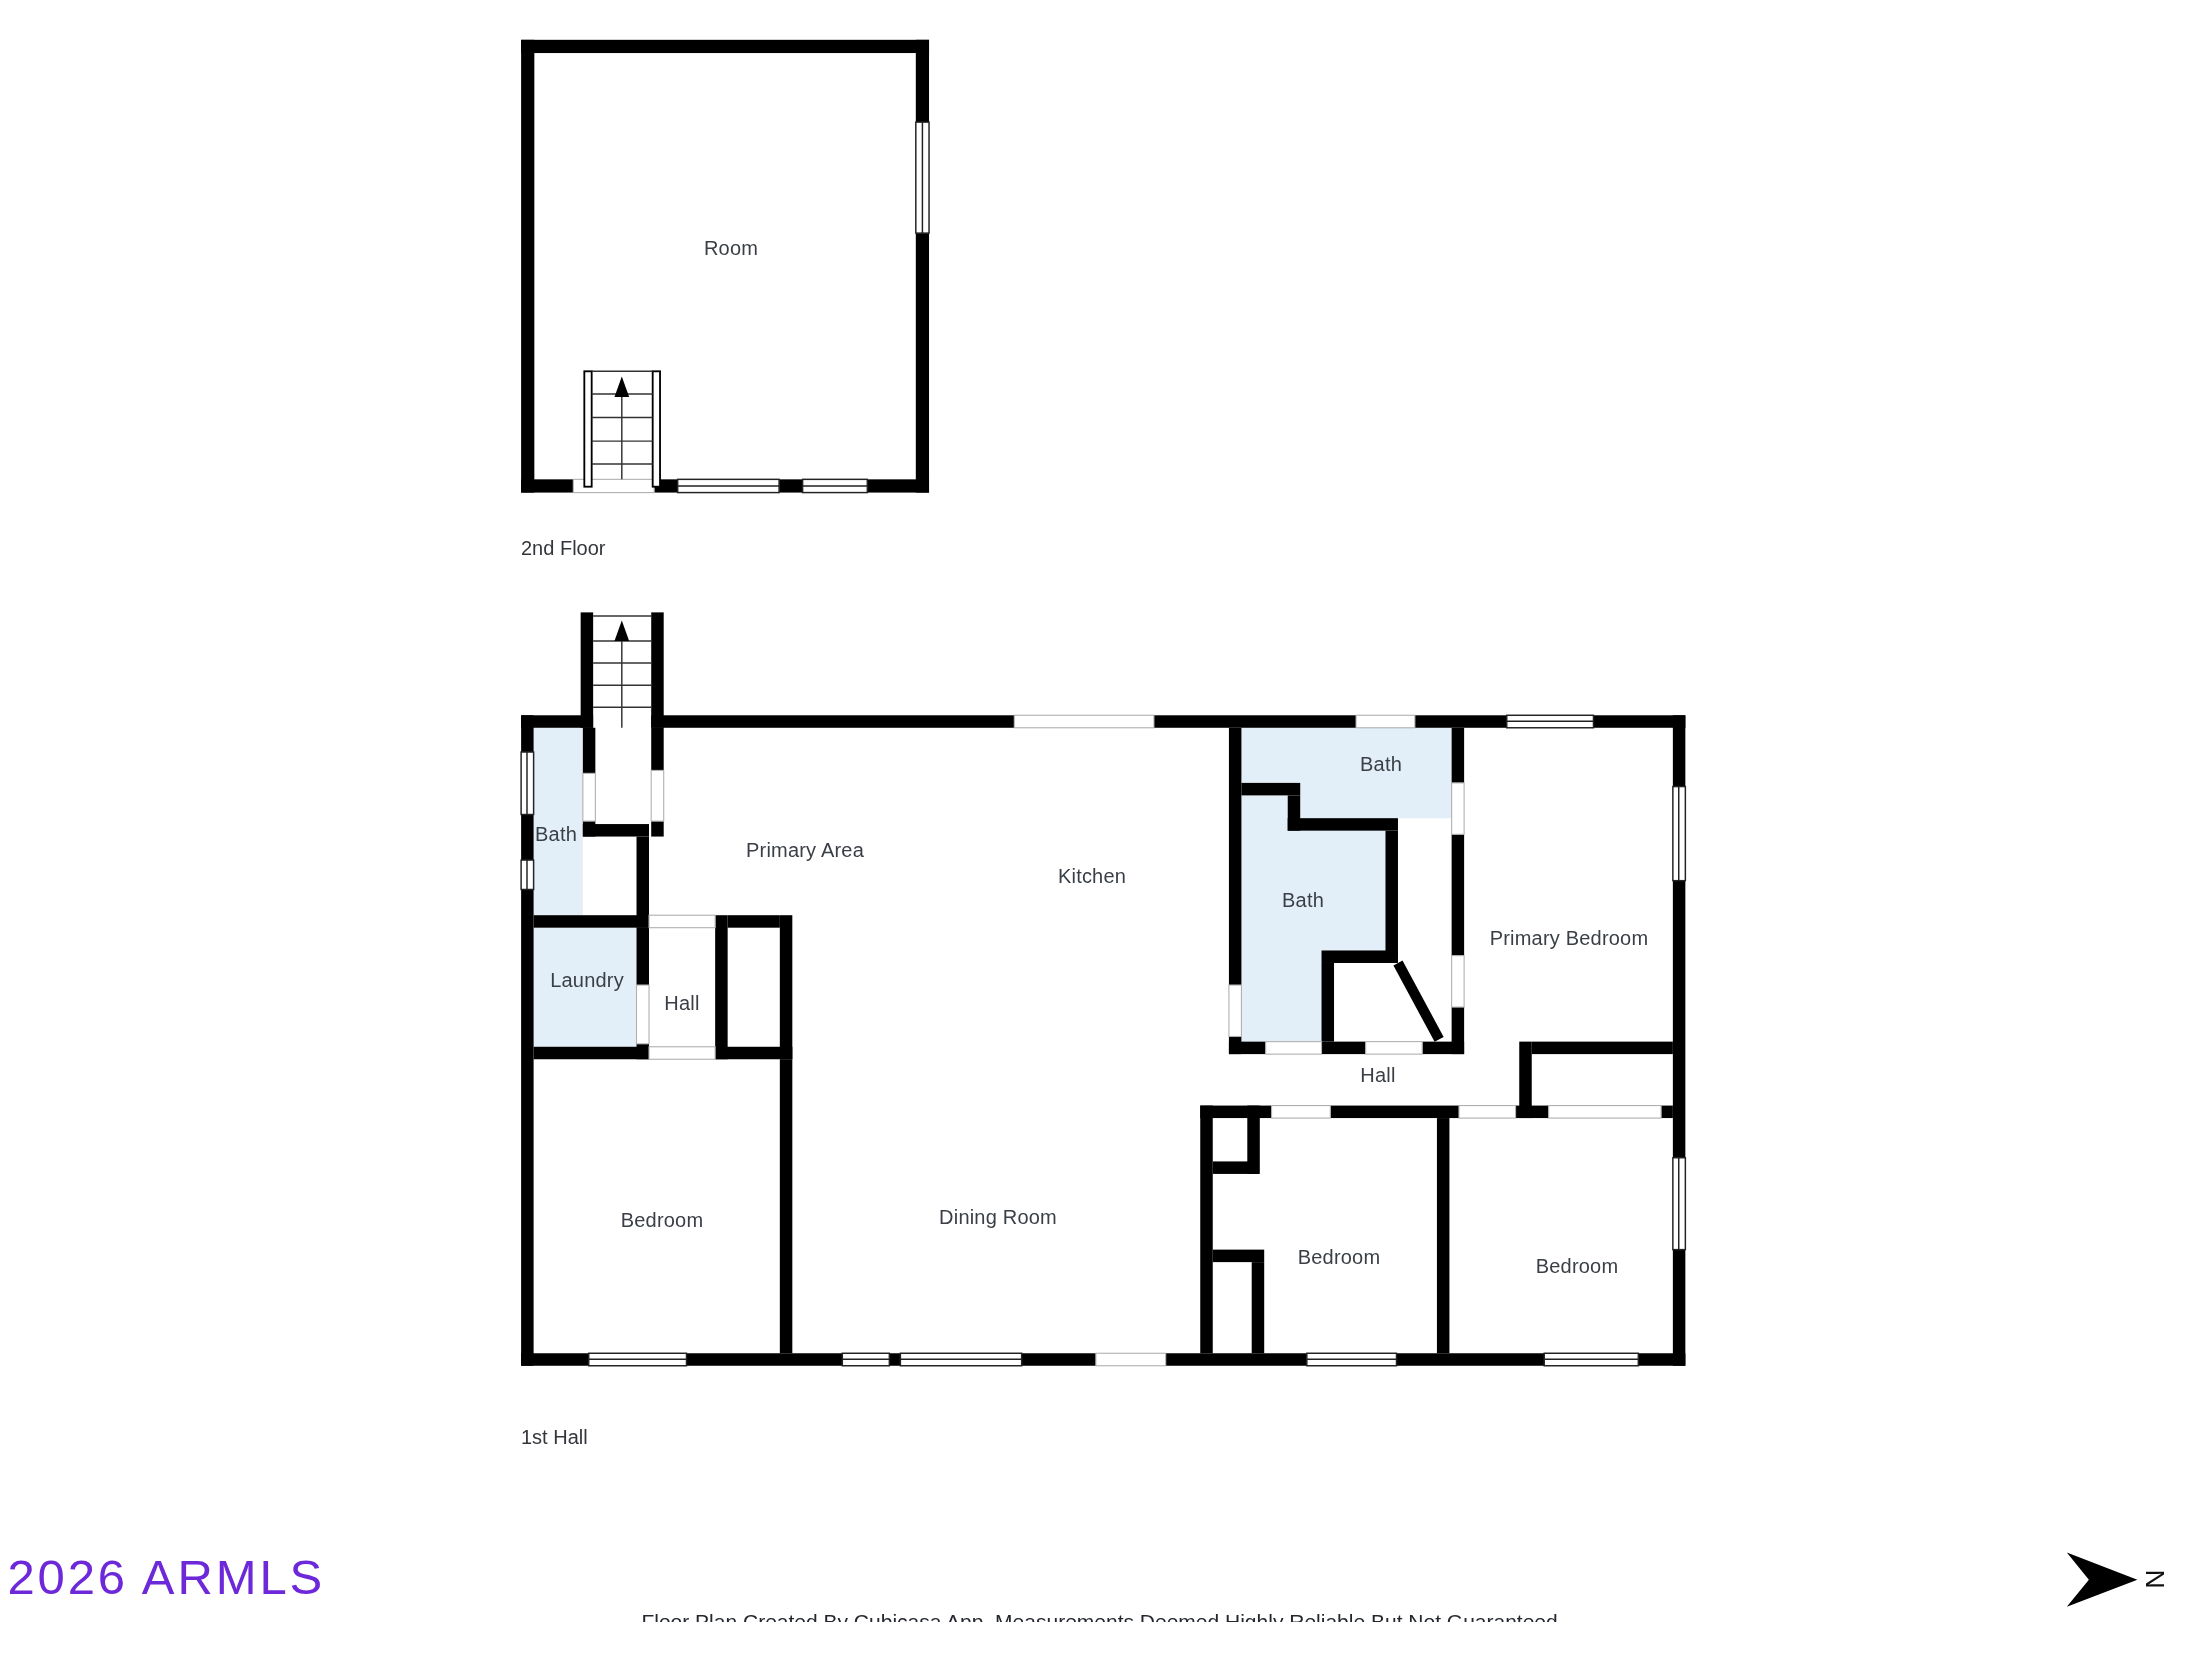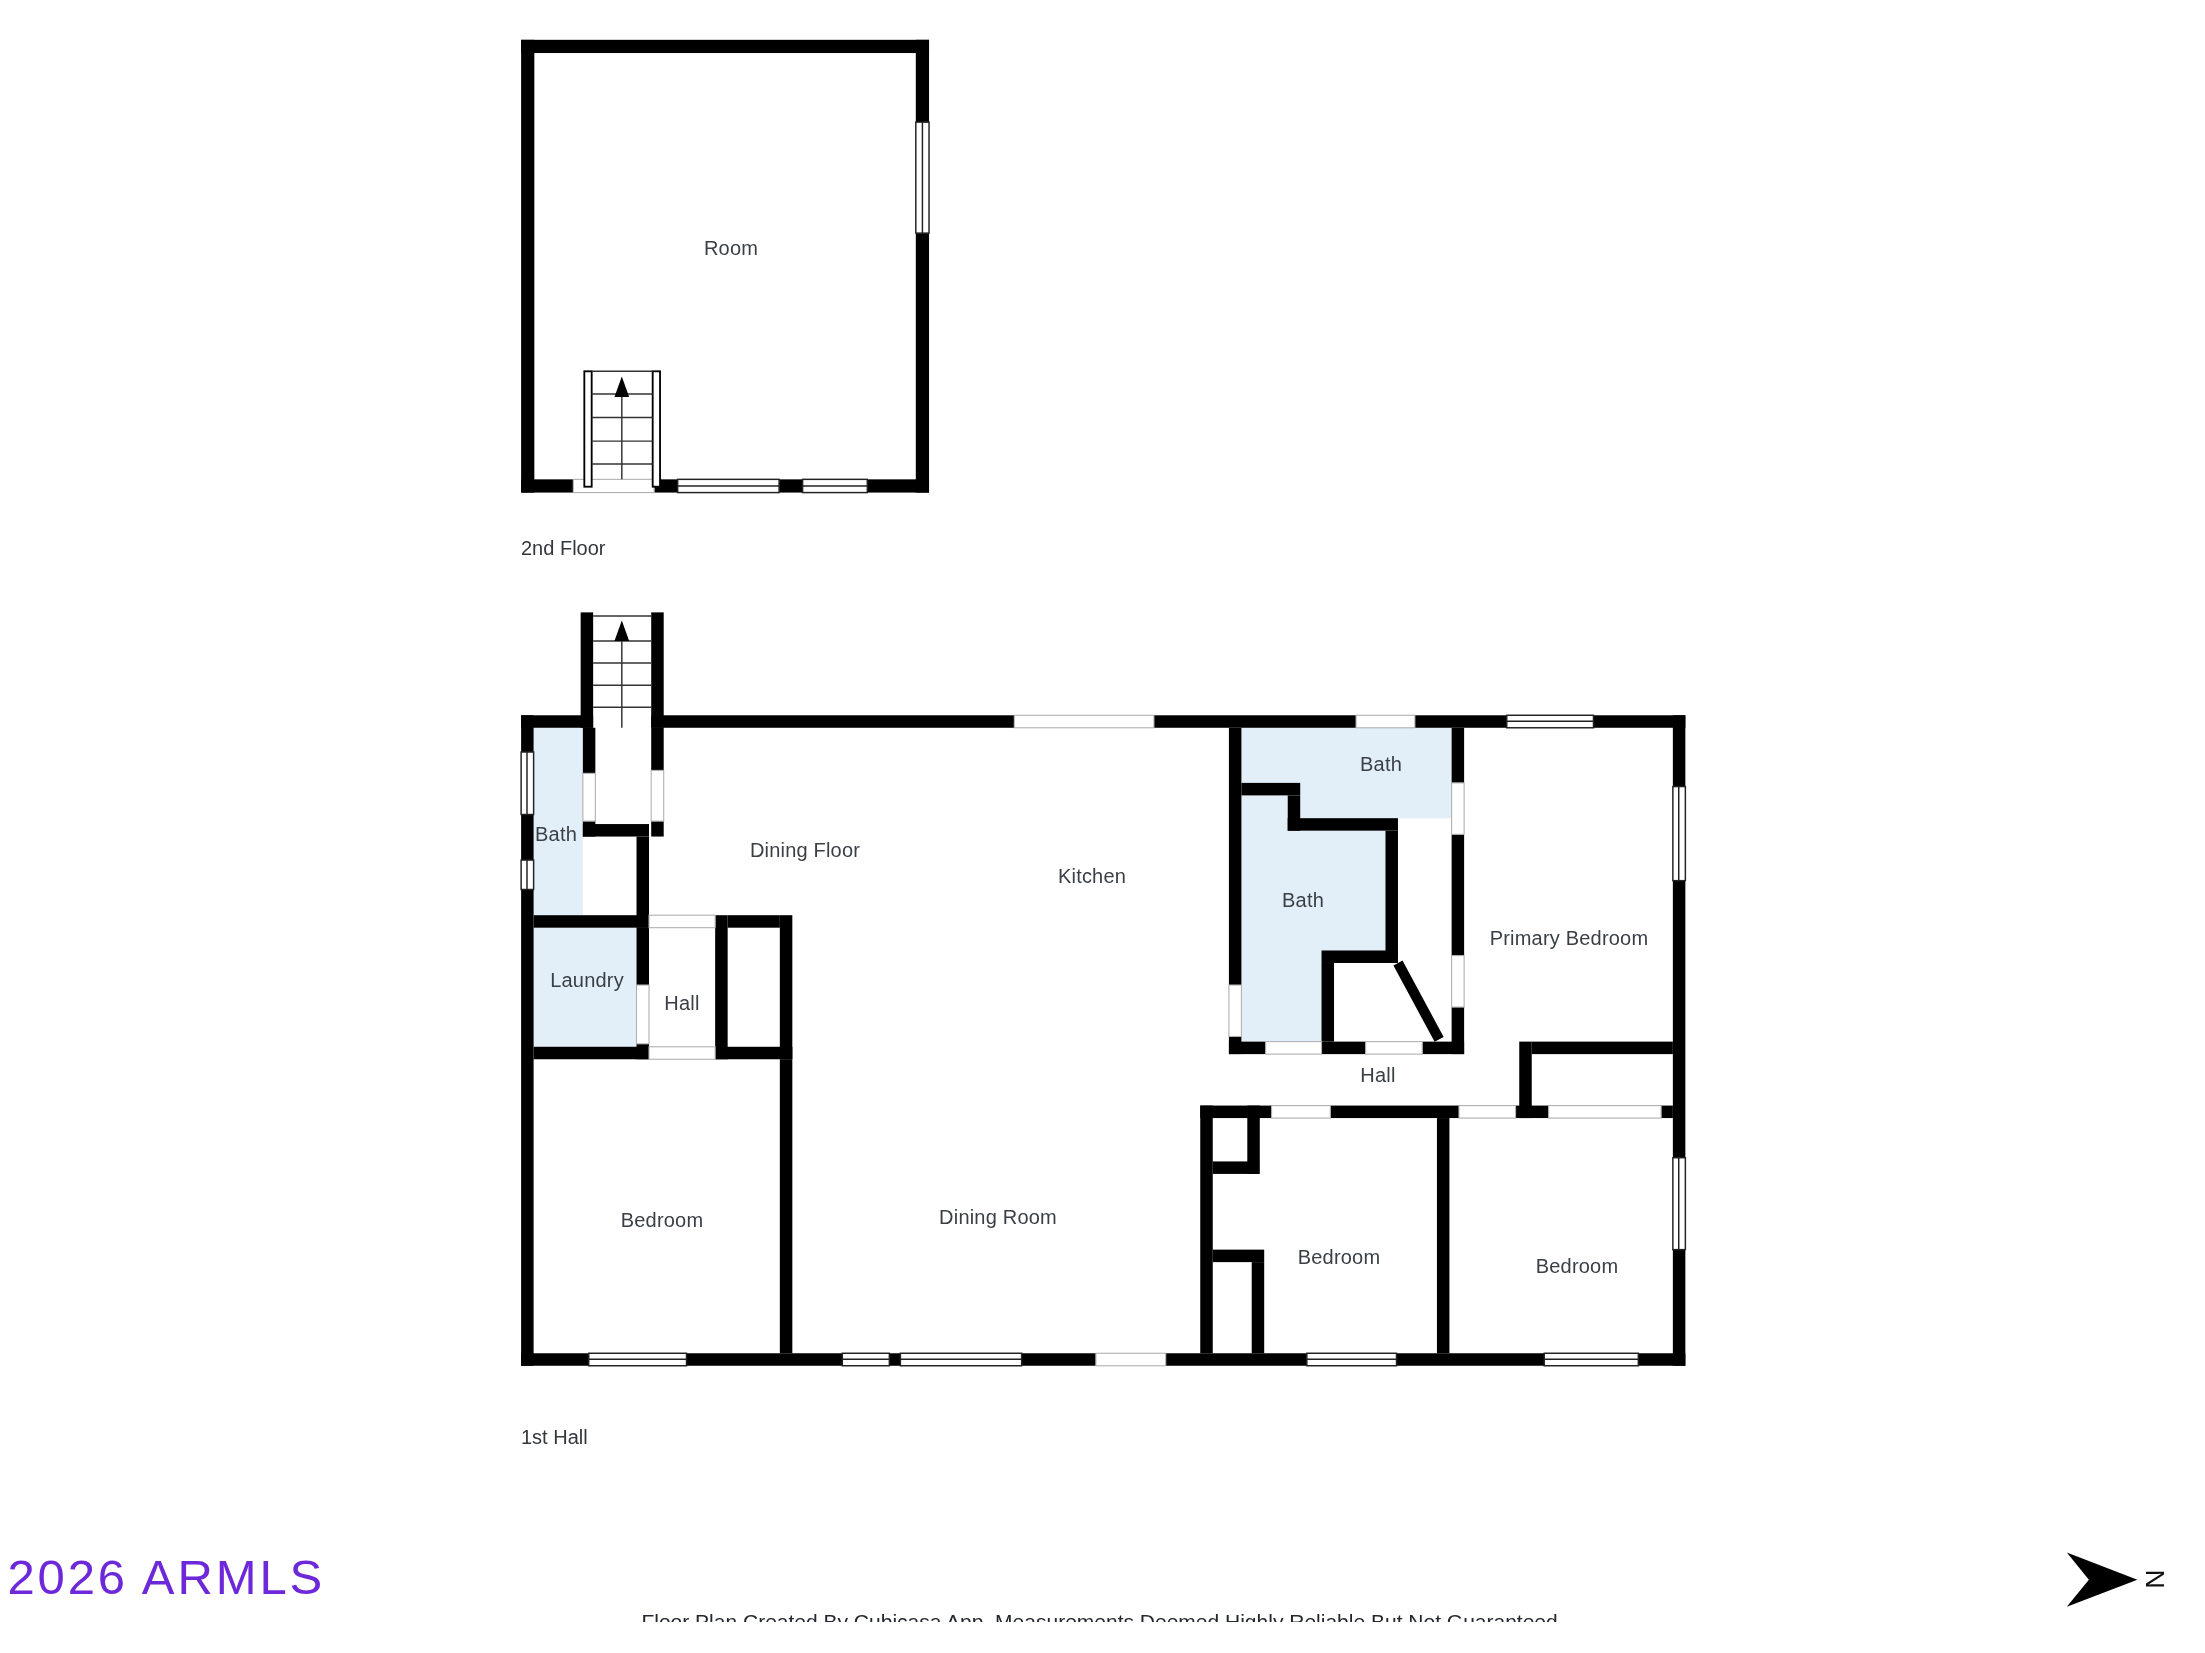--- a/index.html
+++ b/index.html
@@ -229,21 +229,21 @@
 
   <g>
     <polygon points="2908,2149 2812,2112 2842,2149 2812,2186" fill="#000000"></polygon>
   </g>
 </svg>
 
   <div class="room-label" style="left:731px;top:248px;">Room</div>
   <div class="floor-caption" style="left:521px;top:548px;">2nd Floor</div>
 
   <div class="room-label" style="left:556px;top:834px;">Bath</div>
-  <div class="room-label" style="left:805px;top:850px;">Dining Floor</div>
+  <div class="room-label" style="left:805px;top:850px;">Primary Area</div>
   <div class="room-label" style="left:1092px;top:868px;margin-top:8px;">Kitchen</div>
   <div class="room-label" style="left:1381px;top:764px;">Bath</div>
   <div class="room-label" style="left:1303px;top:900px;">Bath</div>
   <div class="room-label" style="left:1569px;top:898px;margin-top:40px;">Primary Bedroom</div>
   <div class="room-label" style="left:587px;top:980px;">Laundry</div>
   <div class="room-label" style="left:682px;top:1003px;">Hall</div>
   <div class="room-label" style="left:1378px;top:1075px;">Hall</div>
   <div class="room-label" style="left:662px;top:1220px;">Bedroom</div>
   <div class="room-label" style="left:998px;top:1217px;">Dining Room</div>
   <div class="room-label" style="left:1339px;top:1257px;">Bedroom</div>

